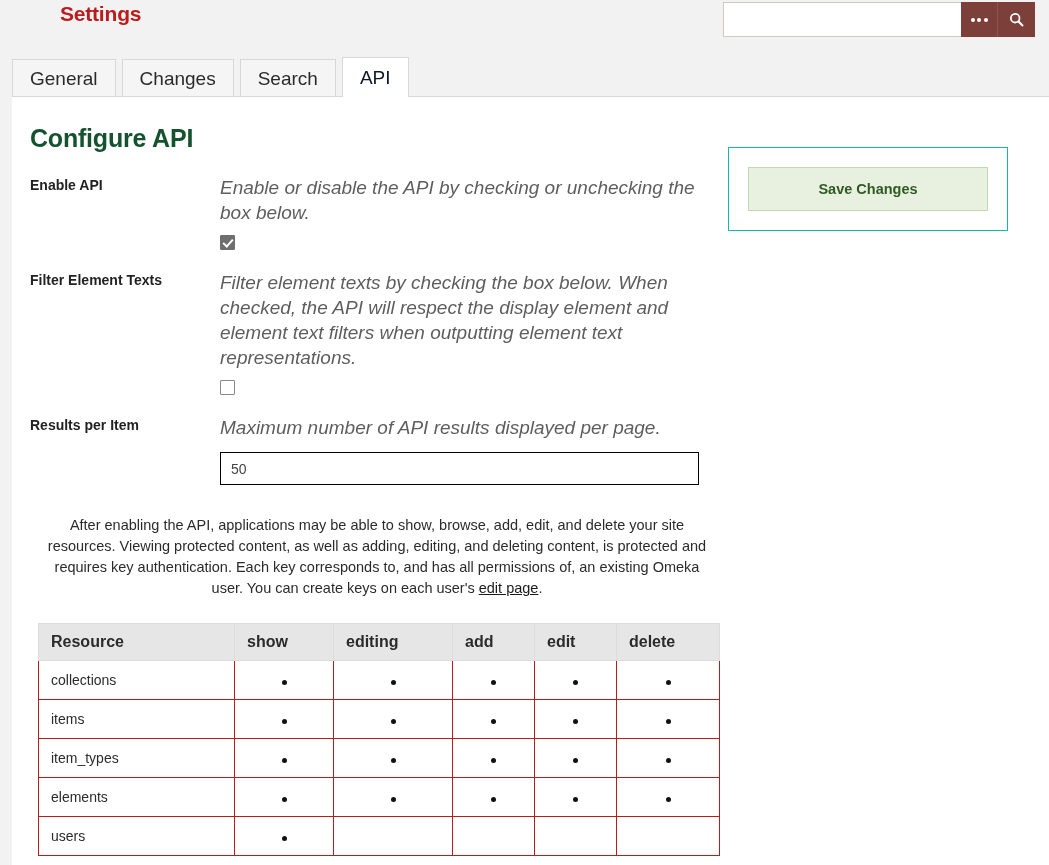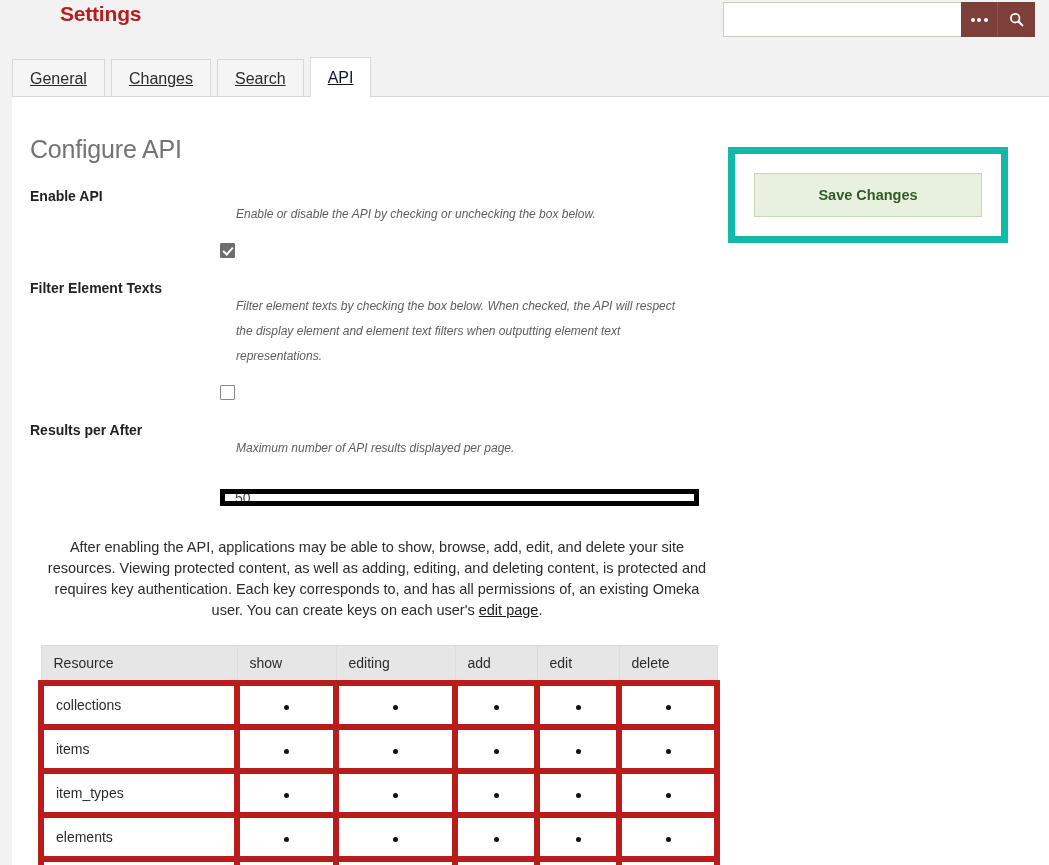--- a/index.html
+++ b/index.html
@@ -74,27 +74,26 @@
     background: #f2f2f2;
   }
   .tab {
     height: 38px;
     line-height: 38px;
     padding: 0 17px;
     margin-right: 6px;
     background: #f5f5f5;
     border: 1px solid #d8d8d8;
     border-bottom: none;
-    font-size: 16px;
+    font-size: 19px;
     color: #2b2b2b;
     cursor: pointer;
     white-space: nowrap;
     position: relative;
     top: 1px;
-    text-decoration: underline;
   }
   .tab.active {
     background: #ffffff;
     border-color: #d8d8d8;
     color: #0f172a;
     z-index: 3;
     height: 40px;
     line-height: 40px;
   }
 
@@ -103,23 +102,23 @@
     position: relative;
     margin-left: 12px;
     width: 1037px;
     min-height: 769px;
     background: #ffffff;
     border-top: 1px solid #d8d8d8;
     padding: 18px 0 0 0;
   }
   #section-title {
     font-size: 25px;
-    font-weight: normal;
-    color: #737373;
-    margin: 20px 0 0 18px;
+    font-weight: bold;
+    color: #14532d;
+    margin: 9px 0 0 18px;
     letter-spacing: -0.2px;
   }
 
   
   #form-area { margin-top: 22px; }
   .field {
     position: relative;
     display: flex;
     padding-left: 18px;
     margin-bottom: 20px;
@@ -128,24 +127,24 @@
     width: 190px;
     flex: 0 0 190px;
     font-size: 14px;
     font-weight: bold;
     color: #222;
     padding-top: 2px;
   }
   .field-body { flex: 1 1 auto; max-width: 487px; }
   .field-desc {
     font-style: italic;
-    font-size: 12px;
+    font-size: 19px;
     color: #5e5e5e;
     line-height: 25px;
-    margin: 16px;
+    margin: 0;
   }
   .cb {
     margin-top: 10px;
     width: 15px; height: 15px;
     border: 1px solid #8a8a8a;
     background: #ffffff;
     display: block;
     cursor: pointer;
     border-radius: 1px;
   }
@@ -159,22 +158,22 @@
     position: absolute;
     left: 4px; top: 1px;
     width: 4px; height: 8px;
     border: solid #ffffff;
     border-width: 0 2px 2px 0;
     transform: rotate(42deg);
   }
   #results-per-page-input {
     margin-top: 12px;
     width: 479px;
-    height: 17px;
-    border: 5px solid #000000;
+    height: 33px;
+    border: 1px solid #000000;
     background: #fff;
     font-size: 14px;
     font-family: "Liberation Sans", sans-serif;
     color: #444;
     padding: 0 10px;
     outline: none;
   }
 
   
   #api-note {
@@ -194,28 +193,28 @@
   
   #permissions-table {
     margin: 24px 0 0 26px;
     width: 682px;
     border-collapse: collapse;
     font-size: 14px;
   }
   #permissions-table th {
     background: #e6e6e6;
     border: 1px solid #dcdcdc;
-    font-weight: normal;
+    font-weight: bold;
     color: #2b2b2b;
     text-align: left;
     padding: 9px 12px;
-    font-size: 14px;
+    font-size: 16px;
   }
   #permissions-table td {
-    border: 6px solid #b91c1c;
+    border: 1px solid #b91c1c;
     padding: 11px 12px;
     color: #2b2b2b;
     height: 38px;
   }
   #permissions-table td.perm { text-align: center; }
   .bullet {
     display: inline-block;
     width: 5px; height: 5px;
     border-radius: 50%;
     background: #111;
@@ -226,21 +225,21 @@
   #permissions-table th:nth-child(3), #permissions-table td:nth-child(3) { width: 119px; }
   #permissions-table th:nth-child(4), #permissions-table td:nth-child(4) { width: 82px; }
   #permissions-table th:nth-child(5), #permissions-table td:nth-child(5) { width: 82px; }
 
   
   #save-panel {
     position: absolute;
     left: 716px; top: 50px;
     width: 280px;
     background: #ffffff;
-    border: 7px solid #14b8a6;
+    border: 1px solid #14b8a6;
     padding: 19px;
   }
   #save-changes-button {
     display: block;
     width: 100%;
     padding: 13px 0;
     background: #e8f0e0;
     border: 1px solid #c5d8b4;
     color: #2f5b22;
     font-size: 14.5px;
@@ -294,21 +293,21 @@
         </div>
       </div>
       <div class="field">
         <div class="field-label">Filter Element Texts</div>
         <div class="field-body">
           <p class="field-desc">Filter element texts by checking the box below. When checked, the API will respect the display element and element text filters when outputting element text representations.</p>
           <span class="cb"></span>
         </div>
       </div>
       <div class="field">
-        <div class="field-label">Results per After</div>
+        <div class="field-label">Results per Item</div>
         <div class="field-body"><p class="field-desc">Maximum number of API results displayed per page.</p><input type="text" id="results-per-page-input" value="50" style=""></div>
       </div>
     </div>
 
   <p id="api-note">
     <span>After enabling the API, applications may be able to show, browse, add, edit, and delete your site resources. Viewing protected content, as well as adding, editing, and deleting content, is protected and requires key authentication. Each key corresponds to, and has all permissions of, an existing Omeka user. You can create keys on each user's </span><a id="edit-page-link">edit page</a><span>.</span>
   </p>
 
   <table id="permissions-table">
     <thead>

